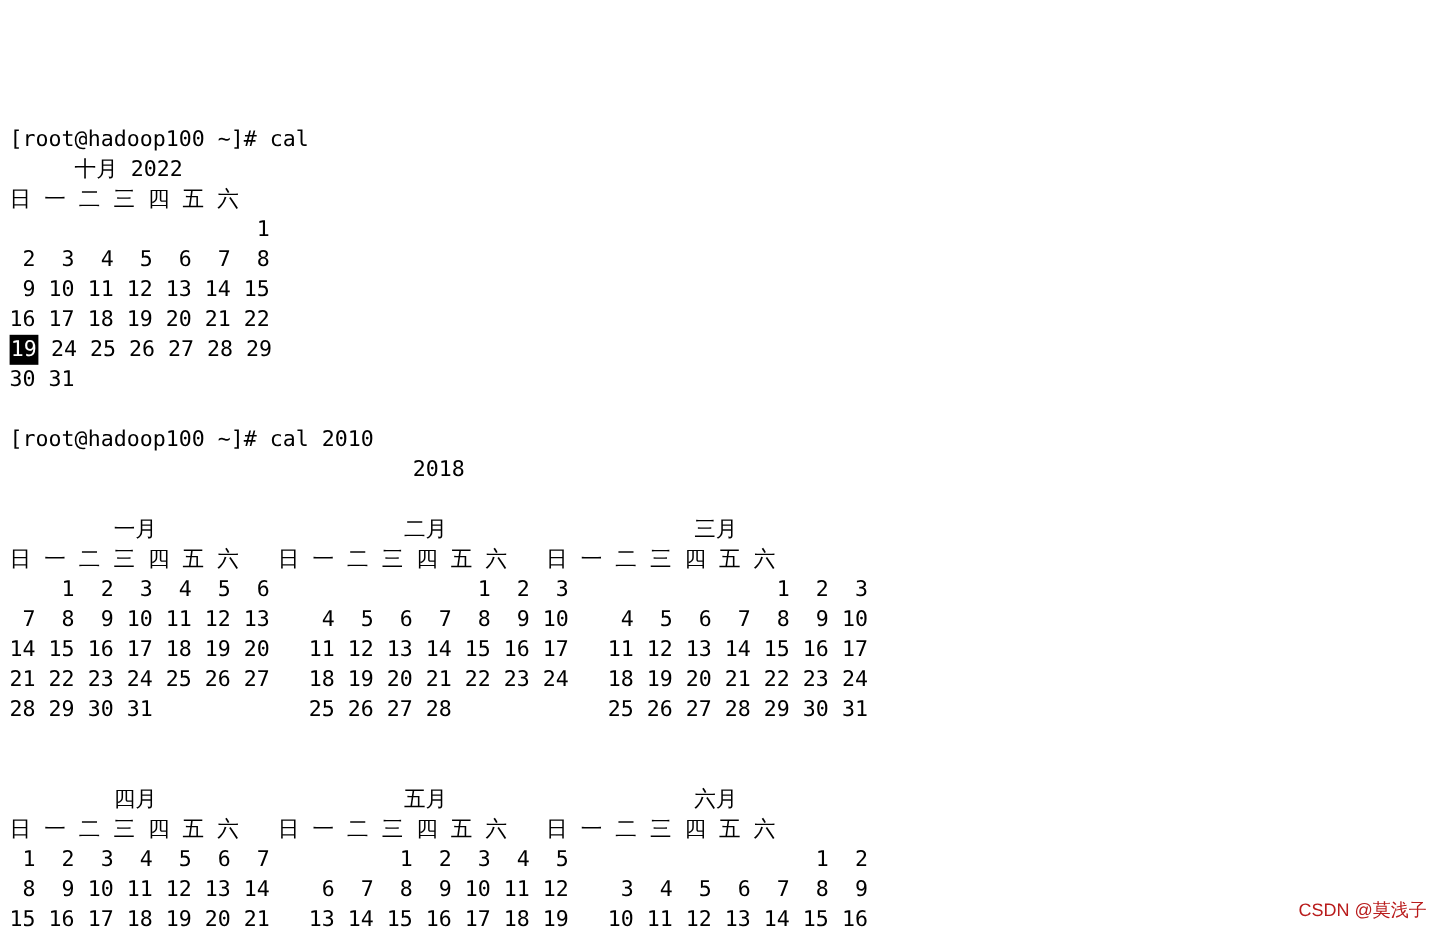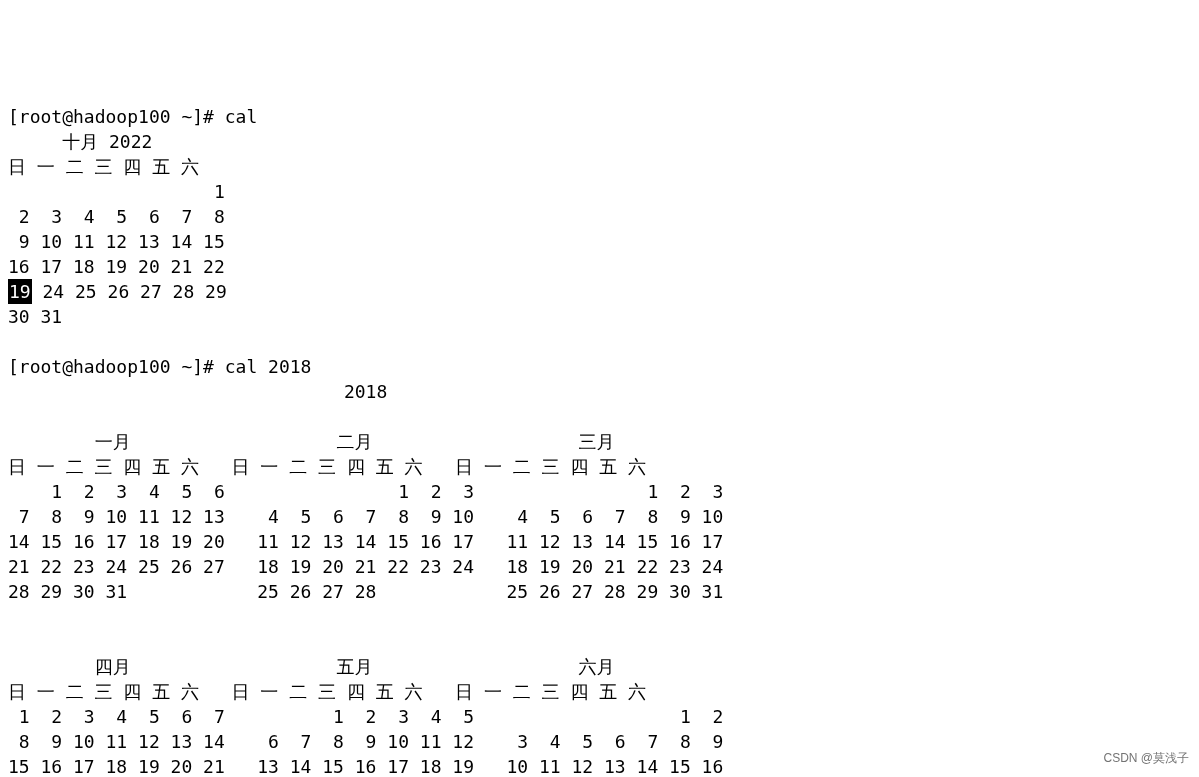--- a/index.html
+++ b/index.html
@@ -15,42 +15,42 @@
   .hl {
     background: #000;
     color: #fff;
     display: inline-block;
     padding: 0 1px;
   }
   .watermark {
     position: fixed;
     right: 10px;
     bottom: 6px;
-    font-size: 12px;
-    color: #737373;
+    font-size: 15px;
+    color: #b91c1c;
     font-family: sans-serif;
     white-space: nowrap;
   }
 </style>
 </head>
 <body>
 
 
 <div>
 <span><span>[root@hadoop100 ~]# </span><span>cal</span></span>
 <span id="cal1">     十月 2022      
 日 一 二 三 四 五 六
                    1
  2  3  4  5  6  7  8
  9 10 11 12 13 14 15
 16 17 18 19 20 21 22
 <span class="hl">19</span> 24 25 26 27 28 29
 30 31               
 </span>
-<span><span>[root@hadoop100 ~]# </span><span>cal 2018</span></span>
+<span><span>[root@hadoop100 ~]# </span><span>cal 2010</span></span>
 <span id="cal2">                               2018                               
 
         一月                   二月                   三月
 日 一 二 三 四 五 六   日 一 二 三 四 五 六   日 一 二 三 四 五 六
     1  2  3  4  5  6                1  2  3                1  2  3
  7  8  9 10 11 12 13    4  5  6  7  8  9 10    4  5  6  7  8  9 10
 14 15 16 17 18 19 20   11 12 13 14 15 16 17   11 12 13 14 15 16 17
 21 22 23 24 25 26 27   18 19 20 21 22 23 24   18 19 20 21 22 23 24
 28 29 30 31            25 26 27 28            25 26 27 28 29 30 31
 

